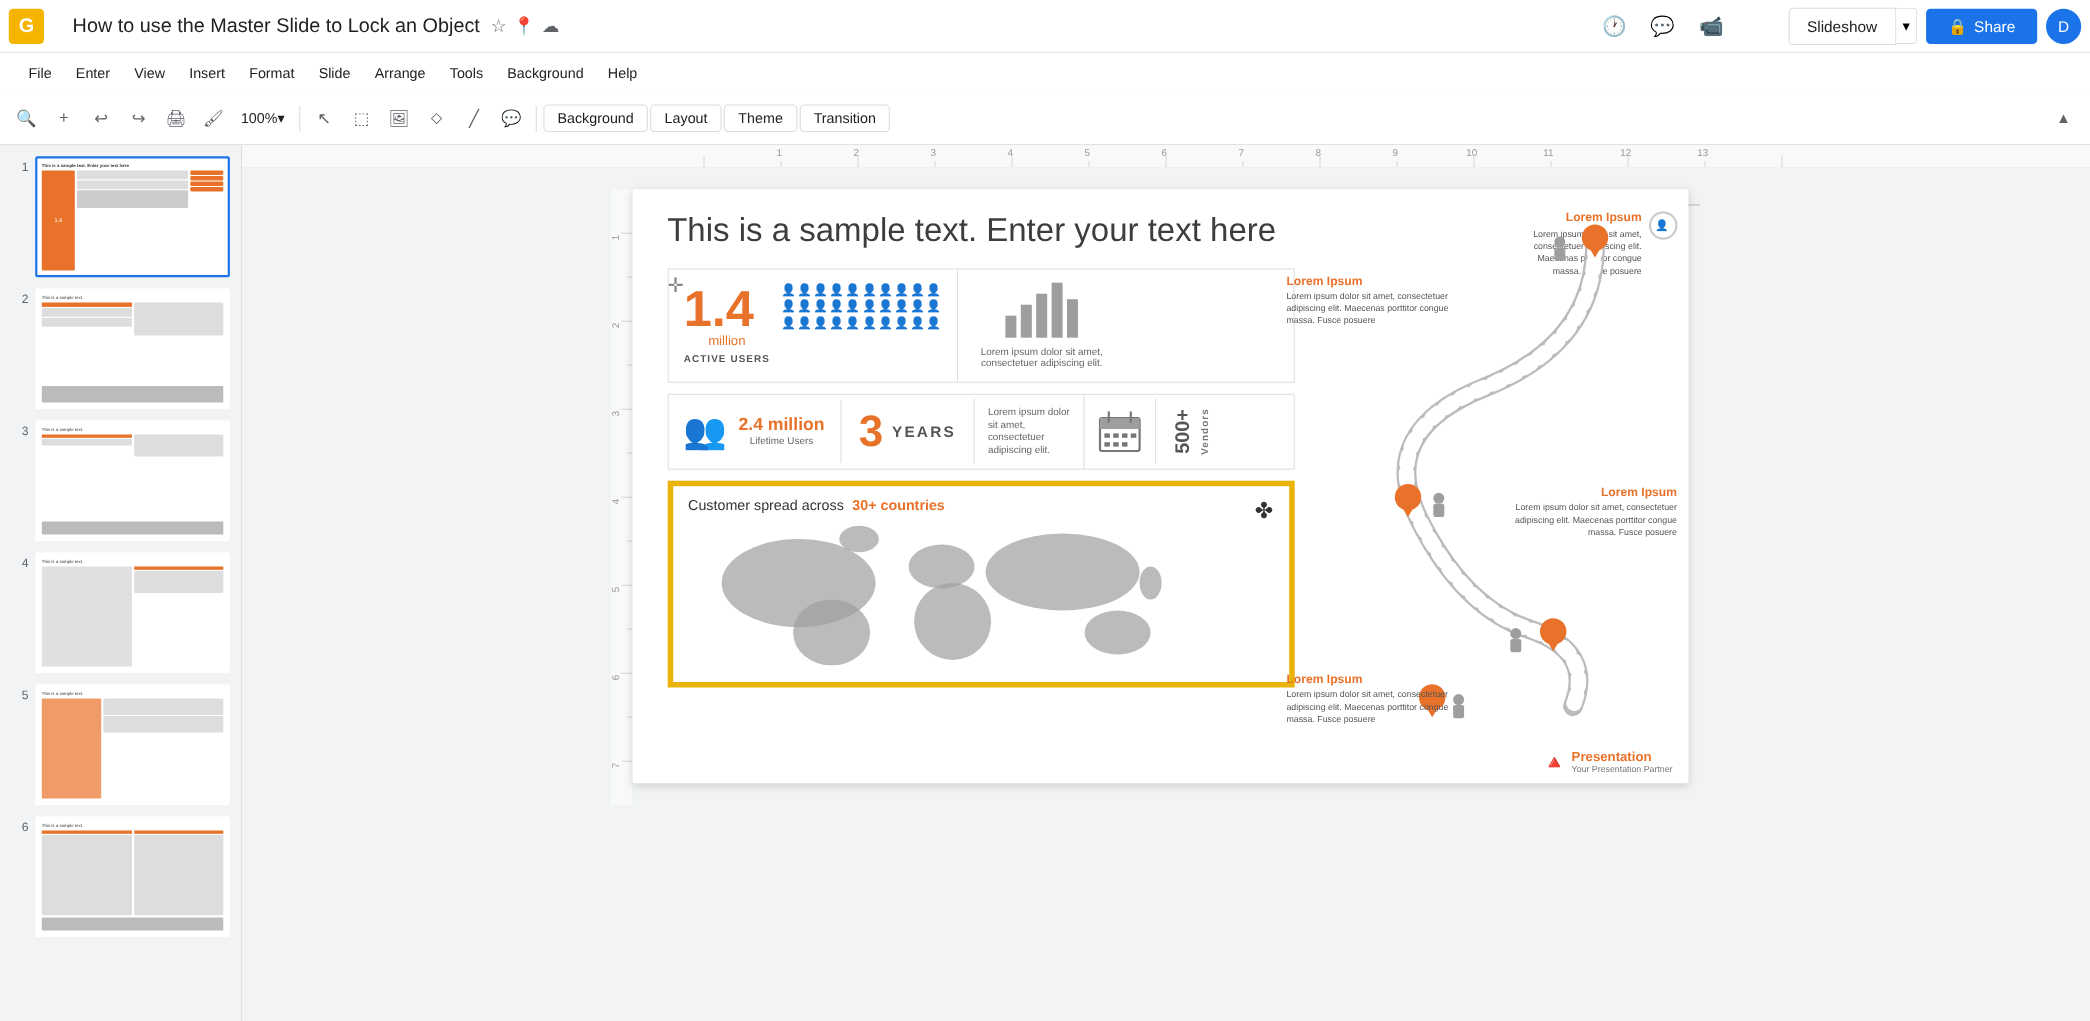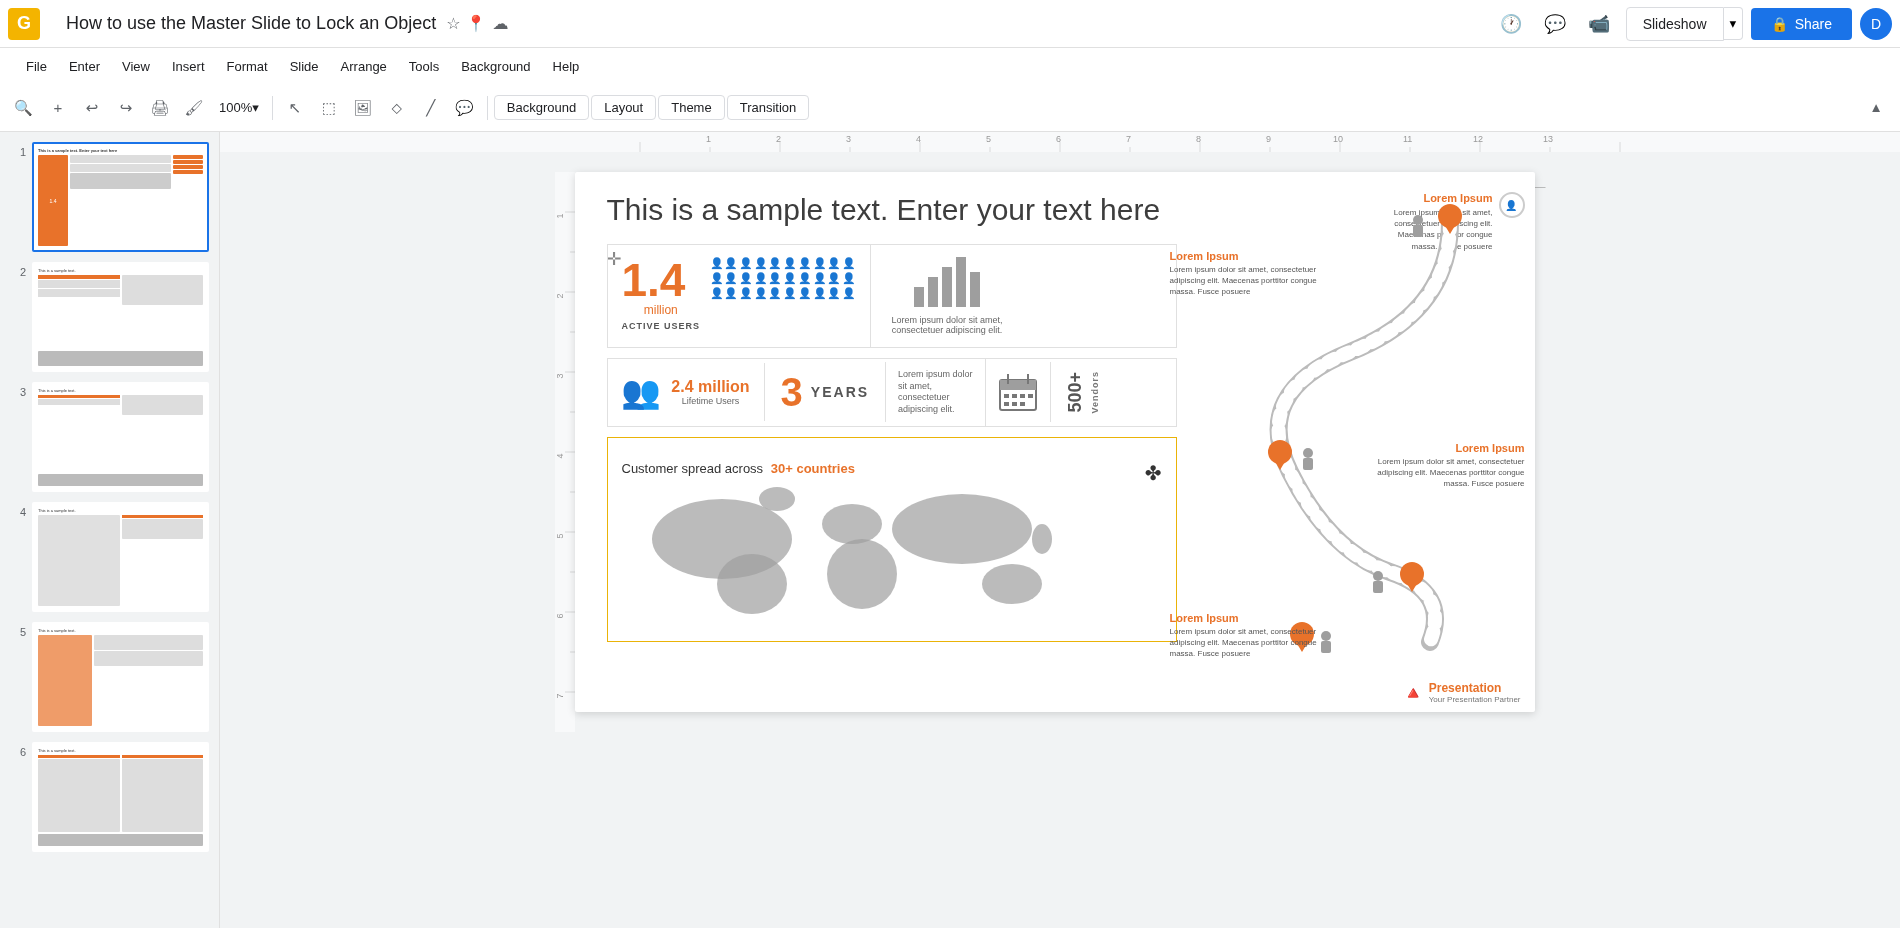--- a/index.html
+++ b/index.html
@@ -91,21 +91,21 @@
   <div class="title-icons">
     <span>☆</span>
     <span>📍</span>
     <span>☁</span>
   </div>
   <div class="spacer"></div>
   <div class="top-right-buttons">
     <button class="icon-btn" title="History">🕐</button>
     <button class="icon-btn" title="Comments">💬</button>
     <button class="icon-btn" title="Video">📹</button>
-    <div style="display:flex;align-items:center;">
+    <div style="display:flex;align-items:center;margin-left:44px;">
       <button class="slideshow-btn">Slideshow</button>
       <button class="slideshow-dropdown">▾</button>
     </div>
     <button class="share-btn">
       <span>🔒</span>
       <span>Share</span>
     </button>
     <div class="avatar">D</div>
   </div>
 </div>
@@ -450,21 +450,21 @@
 
               <div style="padding:10px 14px;display:flex;flex-direction:column;align-items:center;justify-content:center;">
                 <div style="display:flex;align-items:center;gap:4px;">
                   <div style="font-size:18px;color:#555;font-weight:bold;writing-mode:vertical-rl;transform:rotate(180deg);">500+</div>
                   <div style="font-size:9px;color:#777;writing-mode:vertical-rl;transform:rotate(180deg);letter-spacing:1px;font-weight:bold;">Vendors</div>
                 </div>
               </div>
 
             </div>
 
-            <div style="border:1px solid #eab308;padding:23px 14px;">
+            <div style="border:5px solid #eab308;padding:10px 14px;">
               <div style="font-size:13px;color:#333;margin-bottom:8px;">
                 <span>Customer spread across</span>
                 <span style="color:#e8722a;font-weight:bold;margin-left:4px;">30+ countries</span>
                 <span style="float:right;font-size:20px;">✤</span>
               </div>
 
               <div style="position:relative;">
                 <svg width="480" height="130" viewBox="0 0 480 130">
 
                   <ellipse cx="100" cy="55" rx="70" ry="40" fill="#9e9e9e" opacity="0.7"></ellipse>

